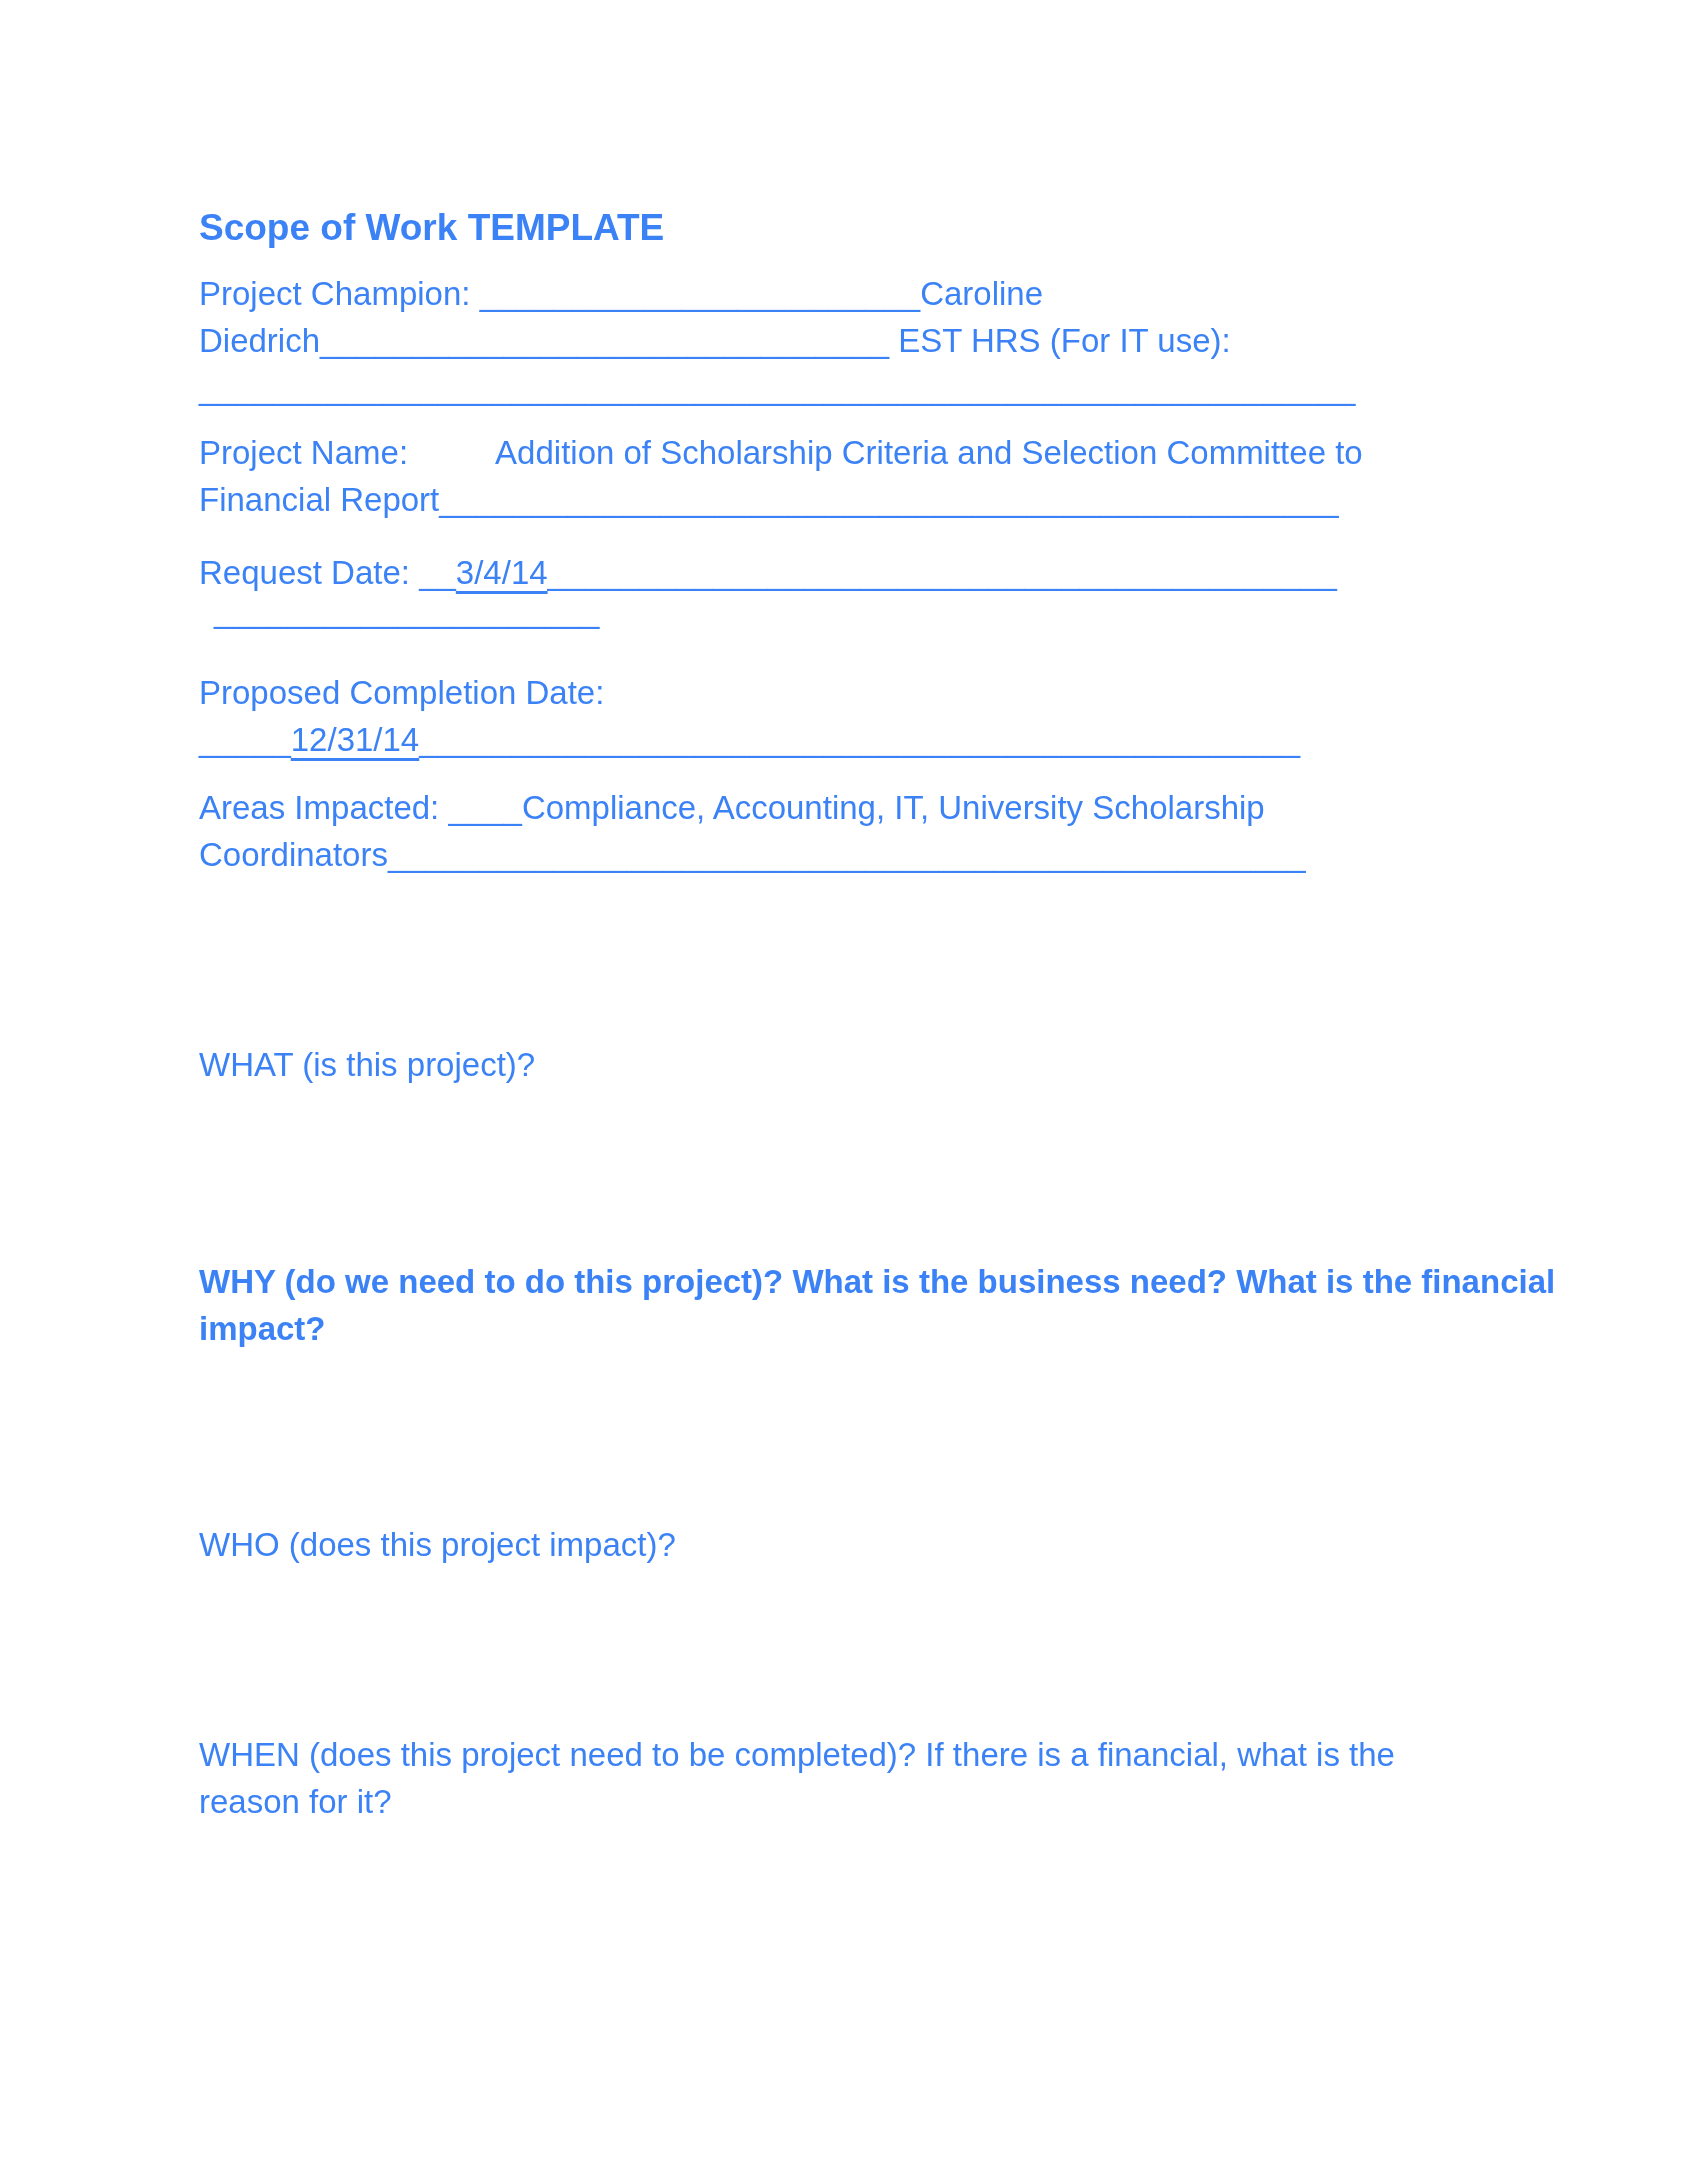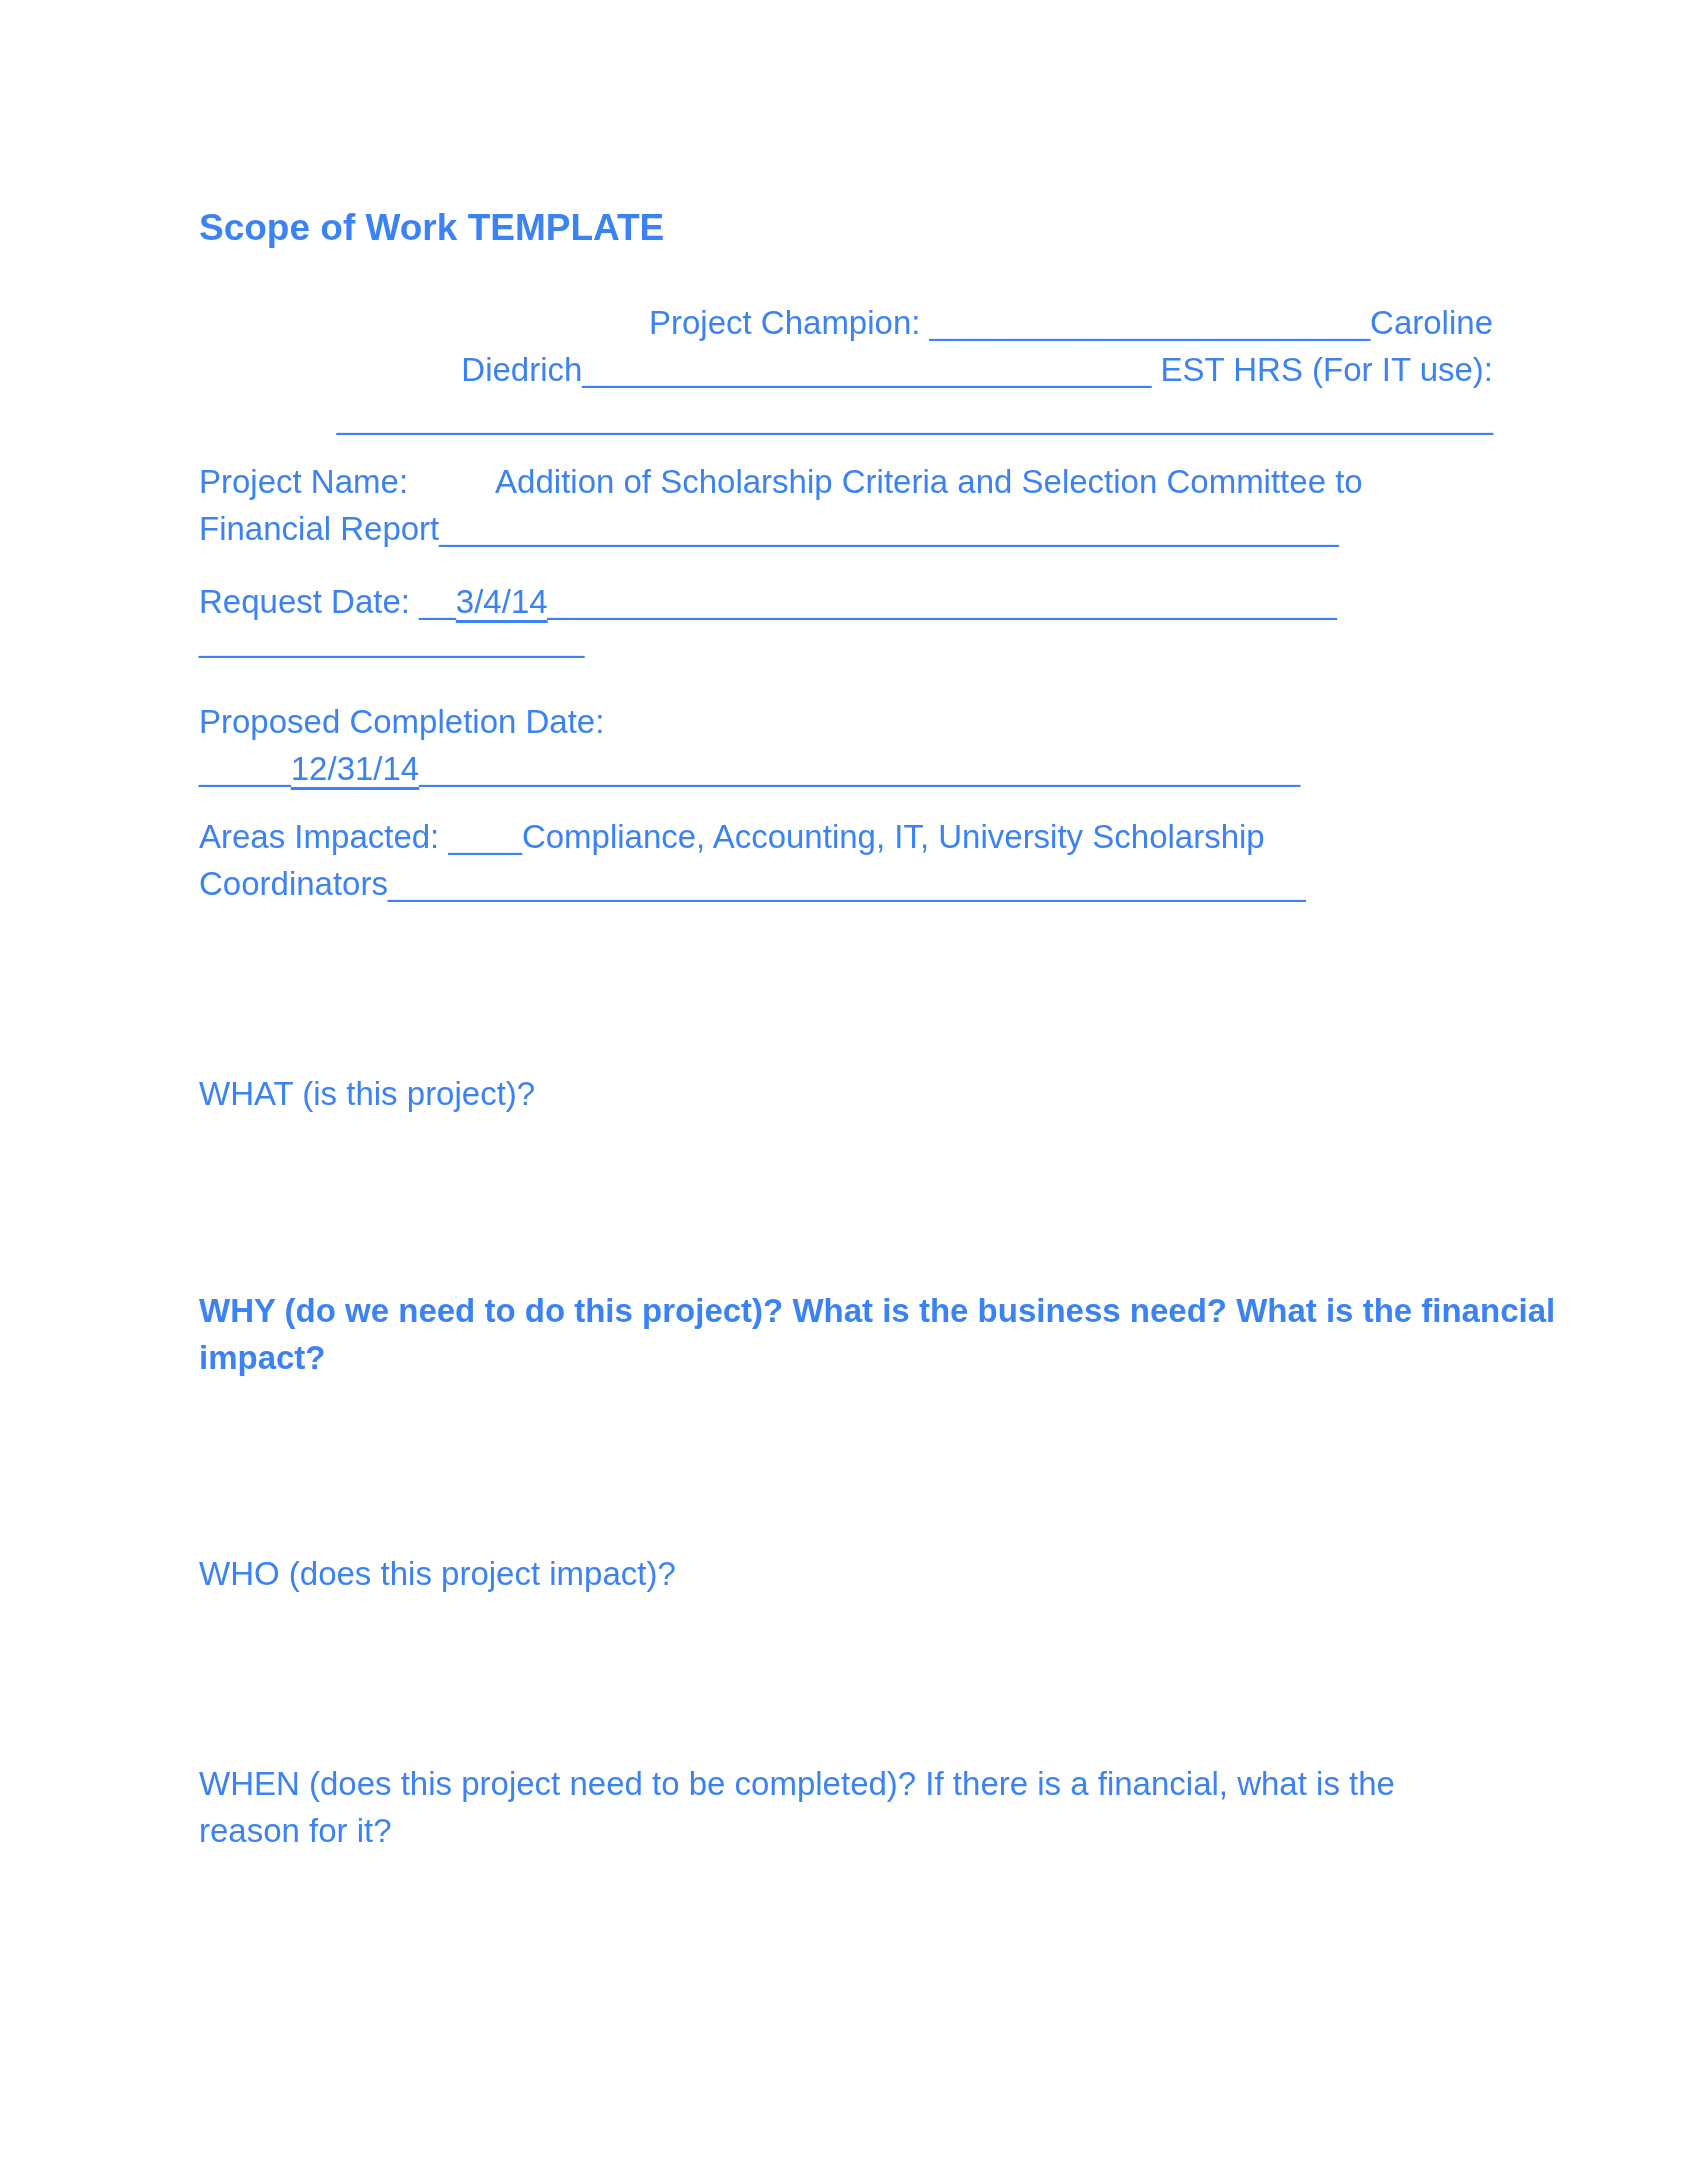--- a/index.html
+++ b/index.html
@@ -27,24 +27,24 @@
     white-space: pre;
     line-height: 47px;
     min-height: 47px;
   }
   .u {
     text-decoration: underline;
     text-decoration-thickness: 2.9px;
     text-underline-offset: 6.8px;
   }
   .tabgap { padding-left: 87px; }
-  .m-champion    { margin-top: 48px; text-align: right; }
+  .m-champion    { margin-top: 19px; }
   .m-projectname { margin-top: 18.4px; }
   .m-requestdate { margin-top: 26px; }
-  .m-shortblank  { margin-top: -9.7px; }
+  .m-shortblank  { margin-top: -9.7px; margin-left: 15px; }
   .m-completion  { margin-top: 35px; }
   .m-areas       { margin-top: 21.3px; }
   .m-what        { margin-top: 163px; }
   .m-why         { margin-top: 170px; font-weight: bold; }
   .m-who         { margin-top: 169px; }
   .m-when        { margin-top: 163px; }
 </style>
 </head>
 <body>
 

